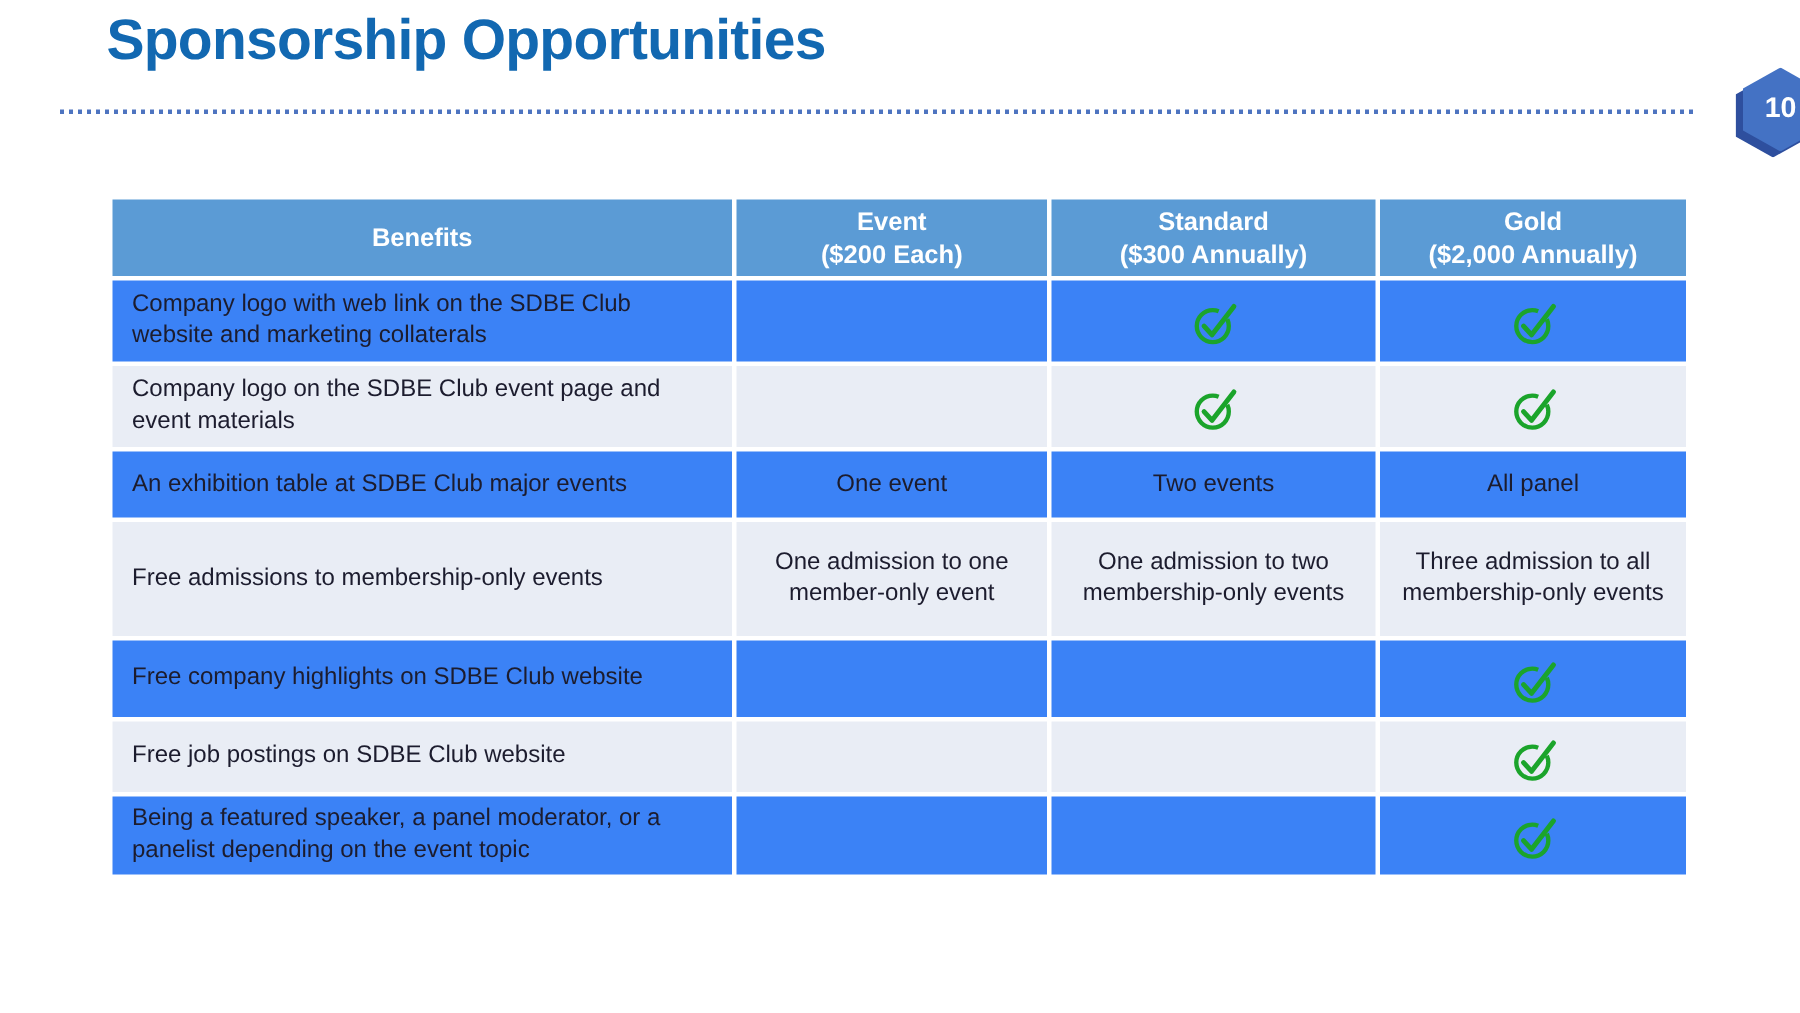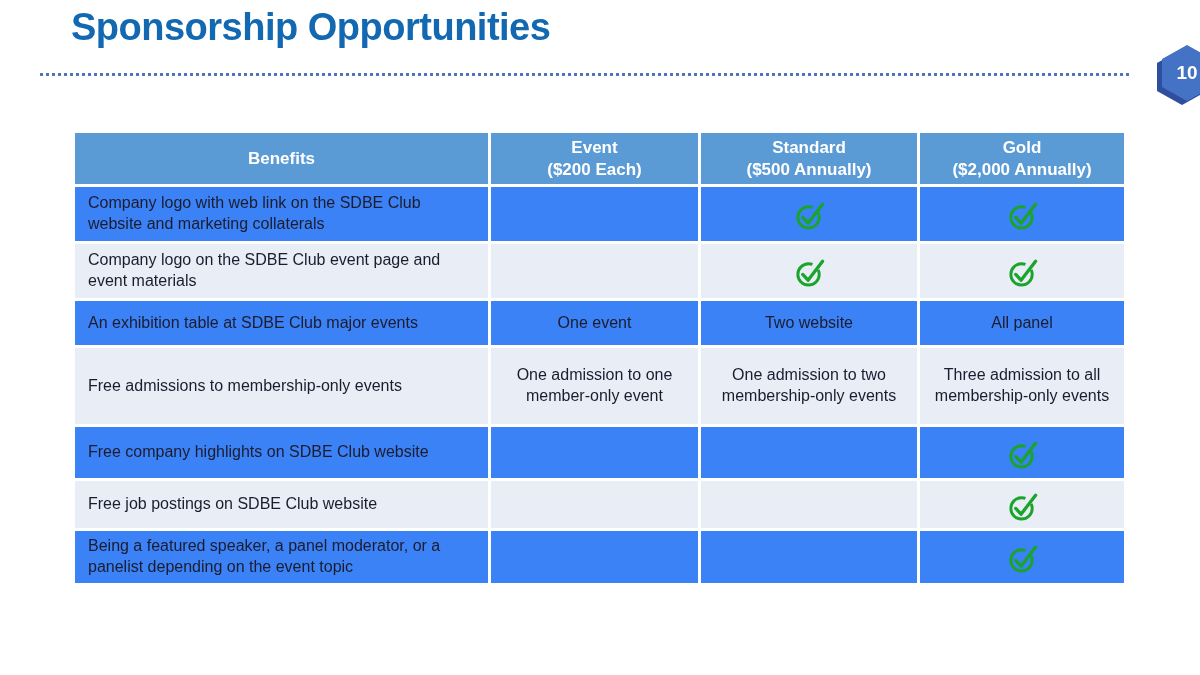--- a/index.html
+++ b/index.html
@@ -147,21 +147,21 @@
         <tr>
           <th>
             <div>Benefits</div>
           </th>
           <th>
             <div>Event</div>
             <div>($200 Each)</div>
           </th>
           <th>
             <div>Standard</div>
-            <div>($500 Annually)</div>
+            <div>($300 Annually)</div>
           </th>
           <th>
             <div>Gold</div>
             <div>($2,000 Annually)</div>
           </th>
         </tr>
       </thead>
       <tbody>
         <tr class="r1 band-dark">
           <td class="benefit">Company logo with web link on the SDBE Club website and marketing collaterals</td>
@@ -191,21 +191,21 @@
           <td class="val">
   <svg class="check-icon" width="33" height="34" viewBox="0 0 34 34">
     <circle cx="16" cy="20.5" r="11" fill="none" stroke="#1BA42B" stroke-width="3" pathLength="100" stroke-dasharray="88 12" stroke-dashoffset="7"></circle>
     <polyline points="10,20.5 15.5,26.5 30.5,7" fill="none" stroke="#1BA42B" stroke-width="3.4" stroke-linecap="round" stroke-linejoin="round"></polyline>
   </svg>
 </td>
         </tr>
         <tr class="r3 band-dark">
           <td class="benefit">An exhibition table at SDBE Club major events</td>
           <td class="val">One event</td>
-          <td class="val">Two website</td>
+          <td class="val">Two events</td>
           <td class="val">All panel</td>
         </tr>
         <tr class="r4 band-light">
           <td class="benefit">Free admissions to membership-only events</td>
           <td class="val">One admission to one member-only event</td>
           <td class="val">One admission to two membership-only events</td>
           <td class="val">Three admission to all membership-only events</td>
         </tr>
         <tr class="r5 band-dark">
           <td class="benefit">Free company highlights on SDBE Club website</td>

